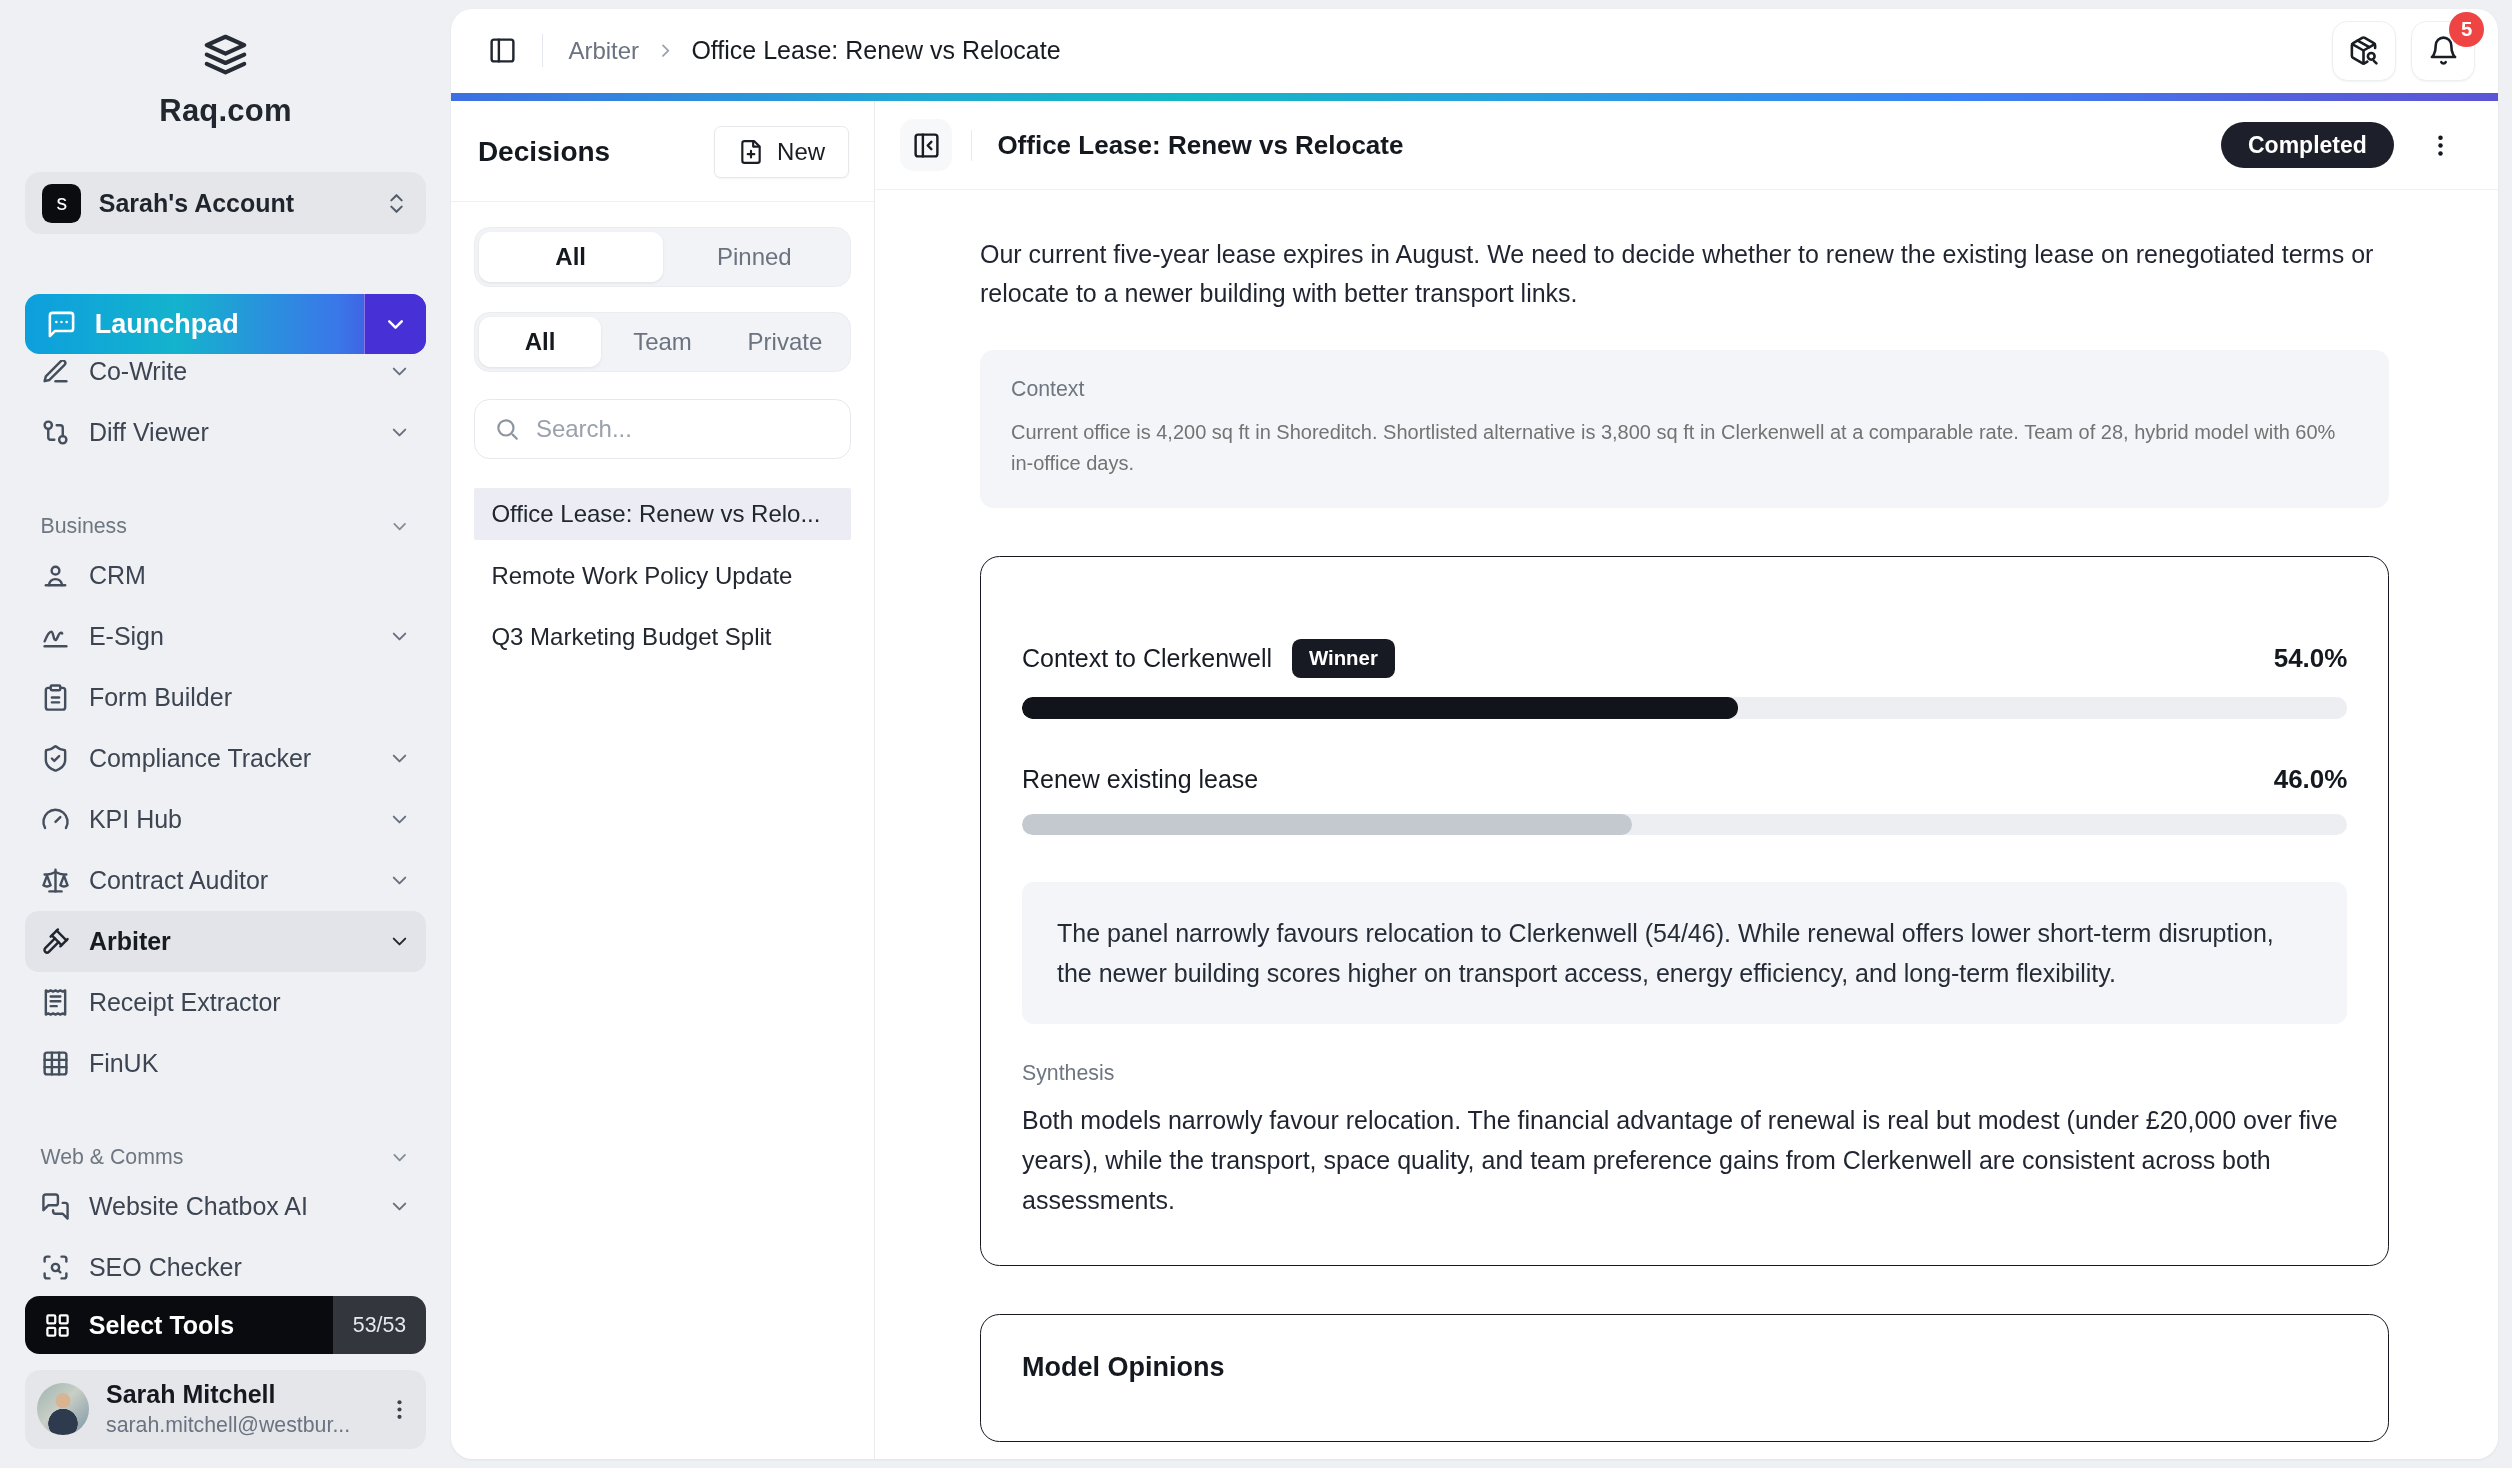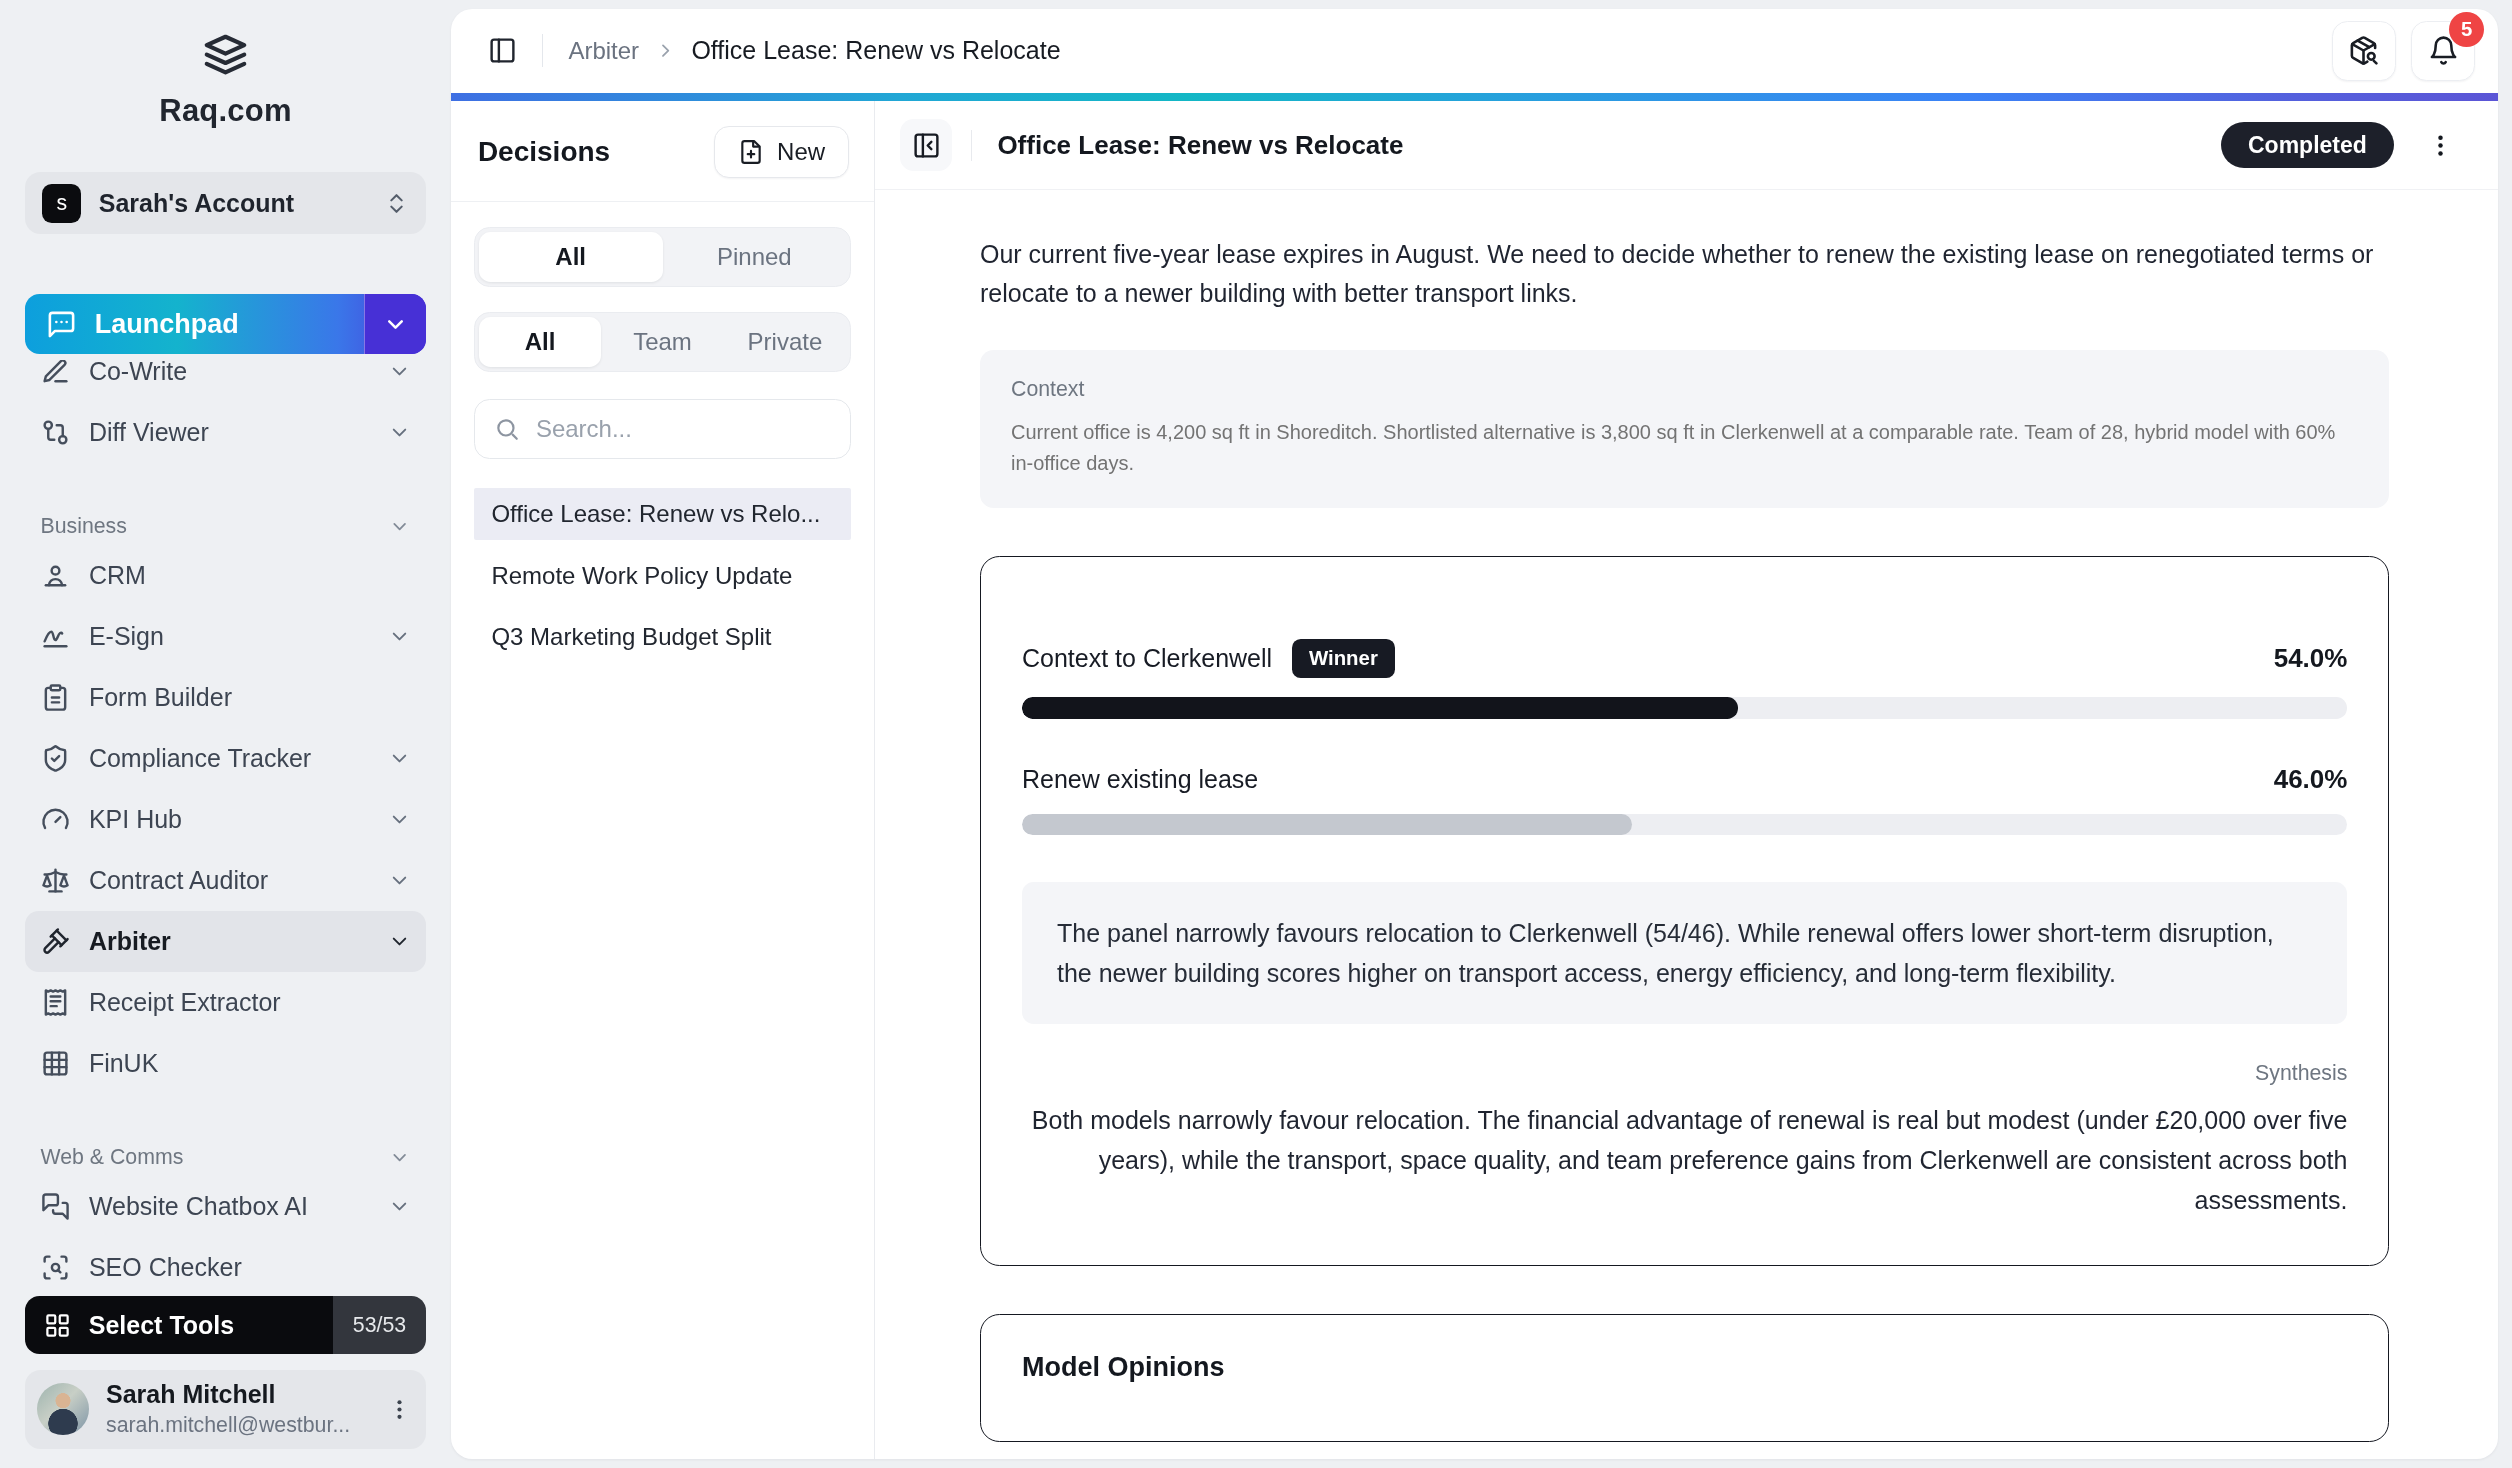--- a/index.html
+++ b/index.html
@@ -133,21 +133,21 @@
 
   
   .decisions {
     width:424px; flex-shrink:0; border-right:1px solid #e9ebef;
     padding:23px 23px 0 23px; display:flex; flex-direction:column;
   }
   .decisions-head { display:flex; align-items:center; justify-content:space-between; padding:1.9px 1.9px 0 3.9px; }
   .decisions-title { font-size:28px; font-weight:650; color:#14181f; font-weight:700; }
   .new-btn {
     display:flex; align-items:center; gap:13.6px; height:52px; padding:0 23px;
-    border:1px solid #e6e8ec; border-radius:15px; background:#fff; cursor:pointer;
+    border:1px solid #e6e8ec; border-radius:7px; background:#fff; cursor:pointer;
     box-shadow:0 1px 1.9px rgba(15,20,30,.05);
   }
   .new-btn svg { width:26px; height:26px; stroke:#191d24; }
   .new-btn span { font-size:24px; color:#191d24; font-weight:500; }
   .decisions-sep { height:1px; background:#eef0f3; margin:23px -23px 0 -23px; }
 
   .seg {
     margin-top:25px; background:#f2f3f6; border:1px solid #eaecf0; border-radius:15.5px;
     padding:3.9px; display:flex; flex-shrink:0;
   }
@@ -223,21 +223,21 @@
   .option-pct { margin-left:auto; font-size:26px; font-weight:700; color:#14181f; }
   .bar-track { margin-top:19.4px; height:21.3px; border-radius:10.7px; background:#edeef2; overflow:hidden; }
   .bar-fill { height:100%; border-radius:10.7px; }
   .bar-fill.winner { background:#12141b; }
   .bar-fill.runner { background:#c4c8cf; }
 
   .quote-box {
     margin-top:47px; background:#f4f5f8; border-radius:11.6px; padding:31px 35px;
     font-size:25px; line-height:1.6; color:#262c37;
   }
-  .synthesis { margin-top:37px;text-align:right; }
+  .synthesis { margin-top:37px; }
   .synthesis-text { margin-top:13.6px; font-size:25px; line-height:1.6; color:#1f2430; }
 
   .mo-card { padding-bottom:58px; }
   .mo-title { font-size:27px; font-weight:700; color:#14181f; }
 </style>
 </head>
 <body>
 
 <aside class="sidebar">
   <div class="brand">

